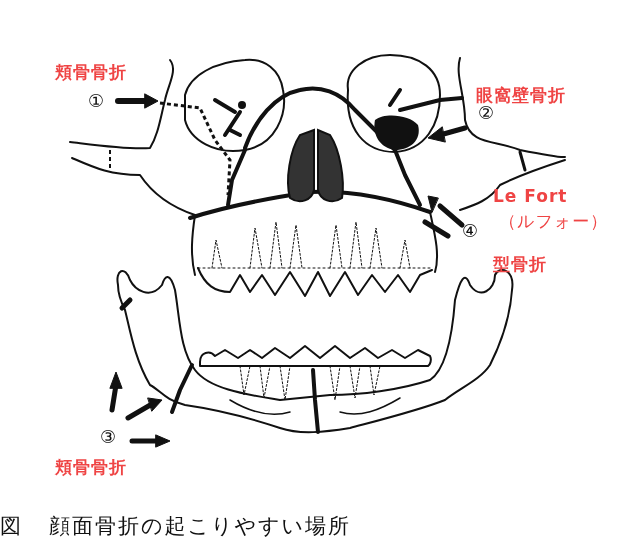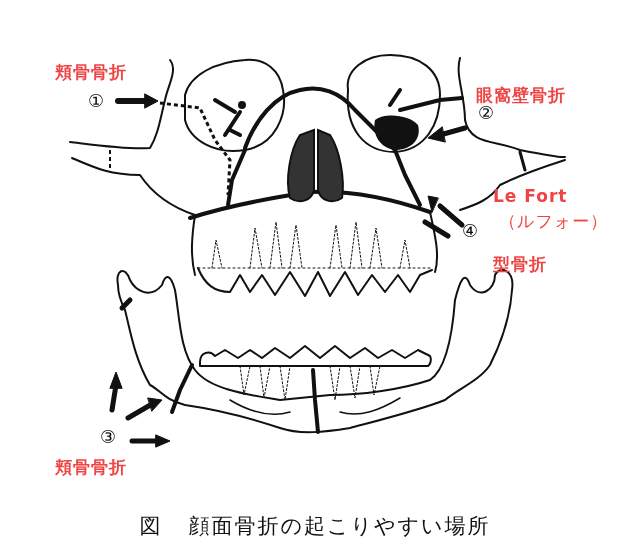--- a/index.html
+++ b/index.html
@@ -1,21 +1,21 @@
 <!DOCTYPE html>
 <html><head>
   <meta charset="utf-8">
   <style>
     html, body { margin: 0; padding: 0; background: #ffffff; }
     body { width: 630px; height: 556px; position: relative; overflow: hidden;
            font-family: "DejaVu Sans", "Liberation Sans", sans-serif; color: #111; }
     #figure { position: absolute; left: 0; top: 0; width: 630px; height: 556px; }
     .label { position: absolute; font-size: 17px; font-weight: bold; letter-spacing: 1px; line-height: 1; white-space: nowrap; color:#ef4444; }
     .num { position: absolute; font-size: 18px; line-height: 1; color:#111; }
-    .caption { position: absolute; left: 0; width: 630px; top: 512px; text-align: center;
+    .caption { position: absolute; left: 0; width: 630px; top: 512px; text-align: left;
                font-size: 21px; letter-spacing: 2px; color:#111; }
     .caption .fig { margin-right: 26px; }
   </style>
 </head>
 <body>
 
 <div id="figure">
   <svg width="630" height="556" viewBox="0 0 630 556" style="position:absolute;left:0;top:0">
     <g fill="none" stroke="#111" stroke-width="2" stroke-linecap="round" stroke-linejoin="round">
 

